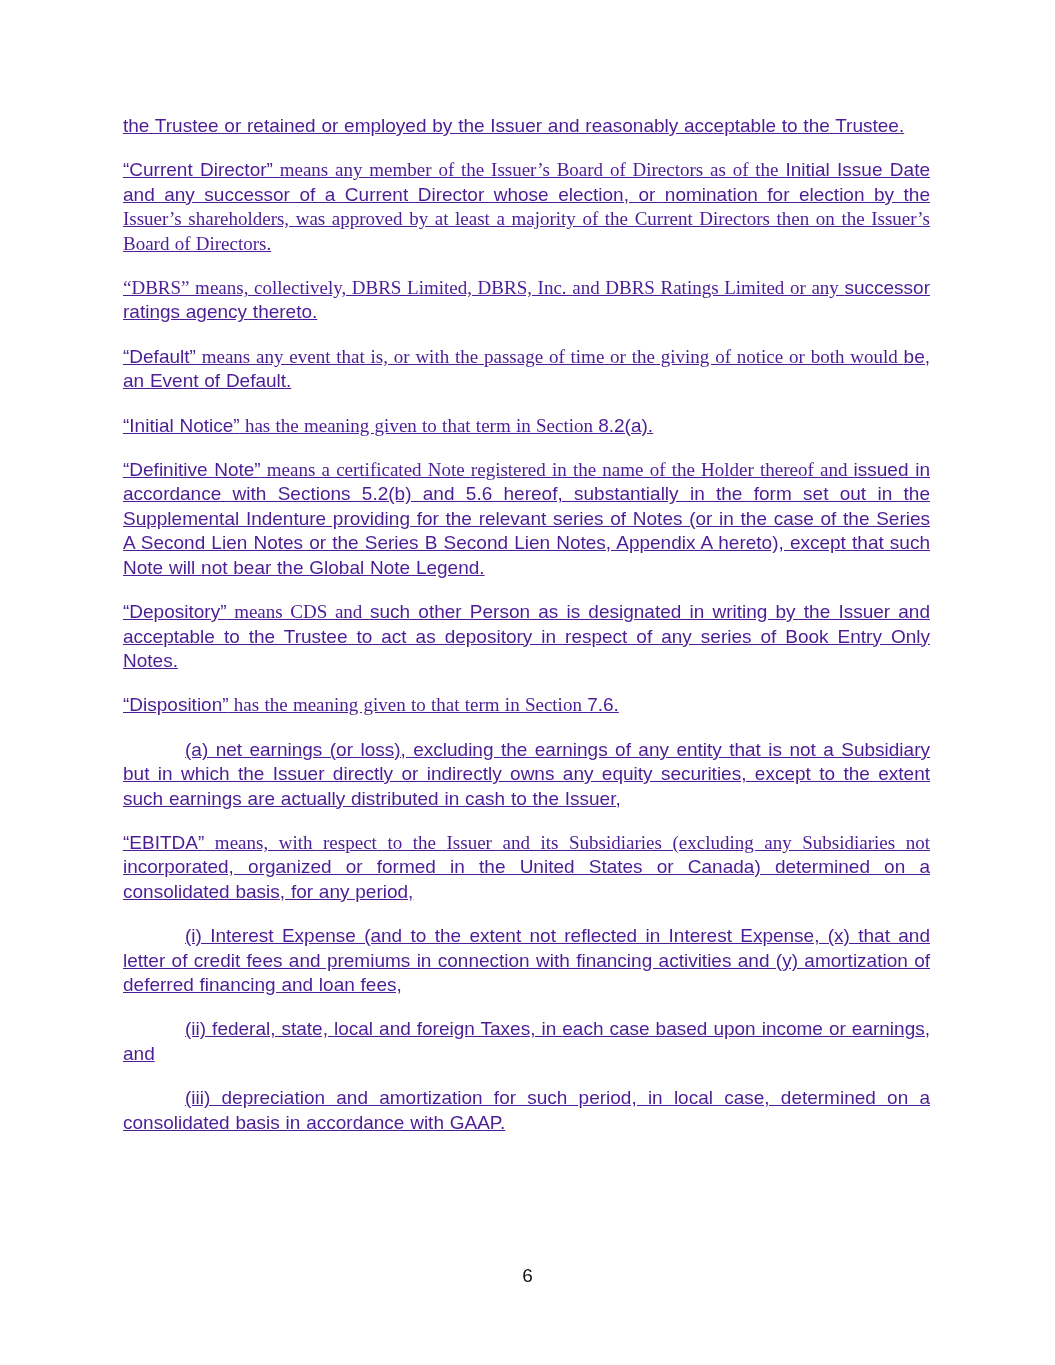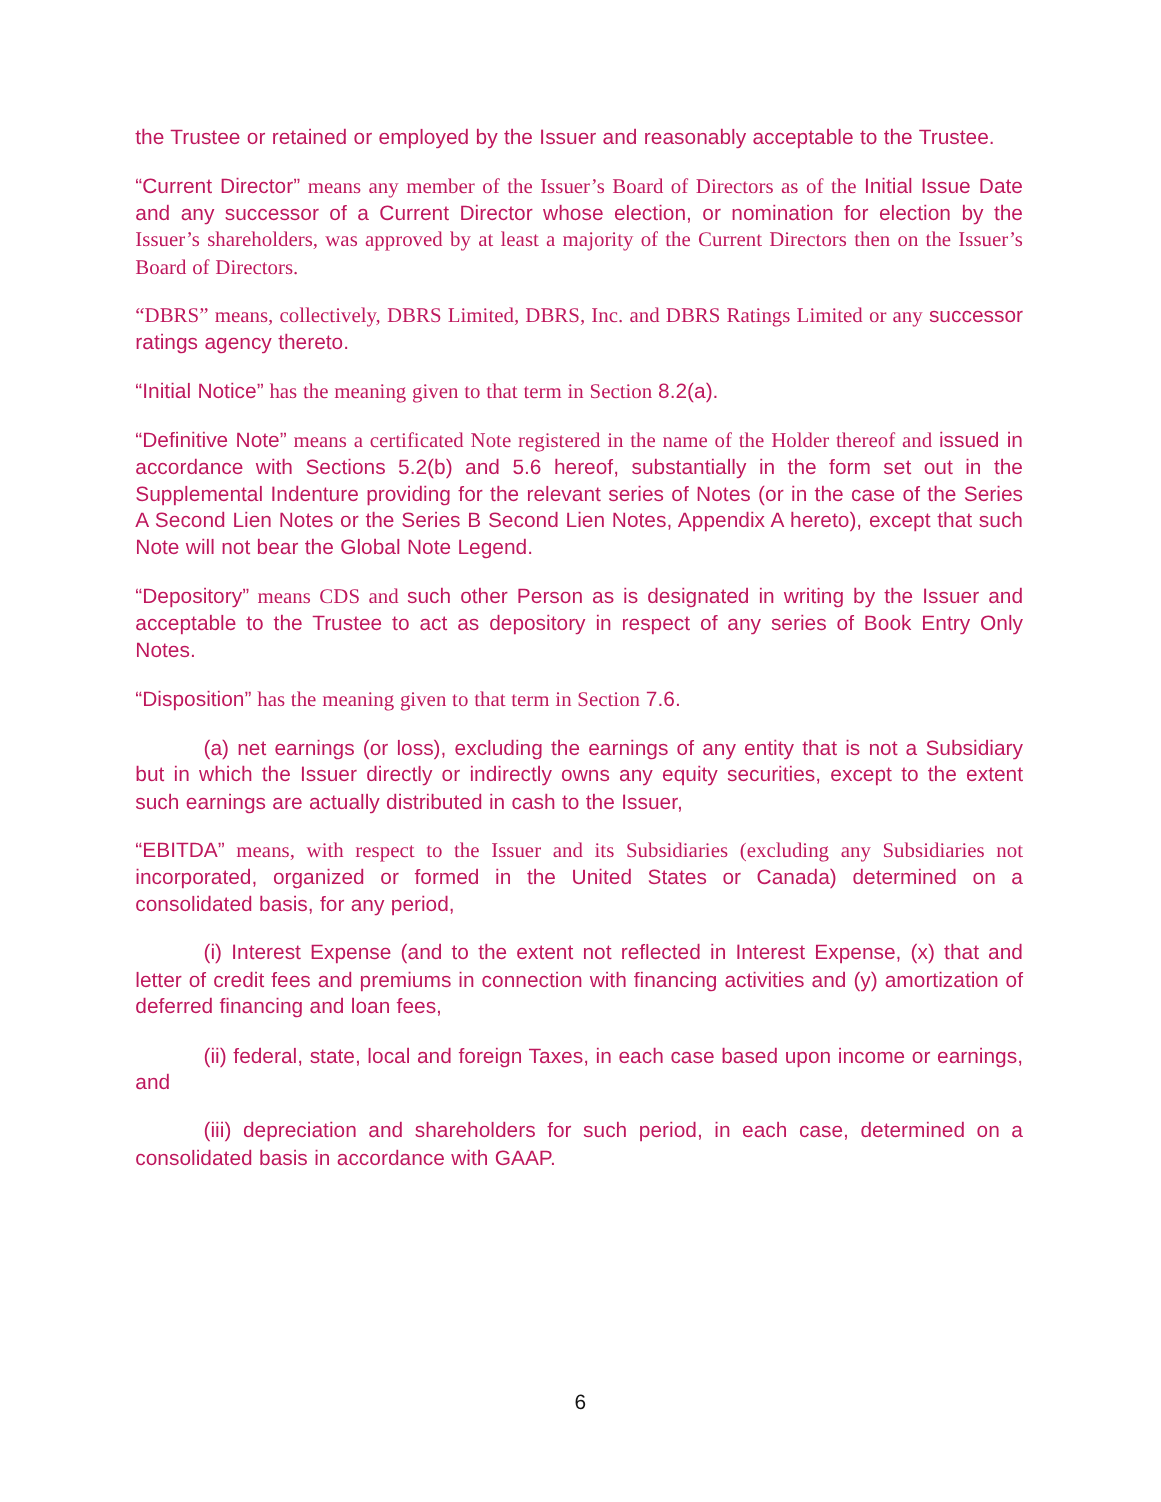--- a/index.html
+++ b/index.html
@@ -18,22 +18,23 @@
     position: absolute;
     left: 123px;
     top: 114px;
     width: 807px;
   }
   p.paragraph {
     margin: 0 0 20px 0;
     font-size: 19px;
     line-height: 24.4px;
     text-align: justify;
-    color: #be185d;
+    color: #4c1d95;
     word-spacing: 0.5px;
+    text-decoration: underline;
   }
   p.paragraph.indent {
     text-indent: 62px;
   }
   .font-serif {
     font-family: "Liberation Serif", serif;
   }
   .font-sans {
     font-family: "Liberation Sans", sans-serif;
   }
@@ -50,24 +51,25 @@
   }
 </style>
 </head>
 <body>
 
 <div class="page">
   <div class="content">
       <p class="paragraph"><span class="font-sans">the Trustee or retained or employed by the Issuer and reasonably acceptable to the Trustee.</span></p>
       <p class="paragraph"><span class="font-sans">“Current Director”</span><span class="font-serif"> means any member of the Issuer’s Board of Directors as of the </span><span class="font-sans">Initial Issue Date and any successor of a Current Director whose election, or nomination for election by the </span><span class="font-serif">Issuer’s shareholders, was approved by at least a majority of the Current Directors then on the Issuer’s Board of Directors.</span></p>
       <p class="paragraph"><span class="font-serif">“DBRS” means, collectively, DBRS Limited, DBRS, Inc. and DBRS Ratings Limited or any </span><span class="font-sans">successor ratings agency thereto.</span></p>
+      <p class="paragraph"><span class="font-sans">“Default”</span><span class="font-serif"> means any event that is, or with the passage of time or the giving of notice or both would </span><span class="font-sans">be, an Event of Default.</span></p>
       <p class="paragraph"><span class="font-sans">“Initial Notice”</span><span class="font-serif"> has the meaning given to that term in Section </span><span class="font-sans">8.2(a).</span></p>
       <p class="paragraph"><span class="font-sans">“Definitive Note”</span><span class="font-serif"> means a certificated Note registered in the name of the Holder thereof and </span><span class="font-sans">issued in accordance with Sections 5.2(b) and 5.6 hereof, substantially in the form set out in the Supplemental Indenture providing for the relevant series of Notes (or in the case of the Series A Second Lien Notes or the Series B Second Lien Notes, Appendix A hereto), except that such Note will not bear the Global Note Legend.</span></p>
       <p class="paragraph"><span class="font-sans">“Depository”</span><span class="font-serif"> means CDS and </span><span class="font-sans">such other Person as is designated in writing by the Issuer and acceptable to the Trustee to act as depository in respect of any series of Book Entry Only Notes.</span></p>
       <p class="paragraph"><span class="font-sans">“Disposition”</span><span class="font-serif"> has the meaning given to that term in Section </span><span class="font-sans">7.6.</span></p>
       <p class="paragraph indent"><span class="font-sans">(a) net earnings (or loss), excluding the earnings of any entity that is not a Subsidiary but in which the Issuer directly or indirectly owns any equity securities, except to the extent such earnings are actually distributed in cash to the Issuer,</span></p>
       <p class="paragraph"><span class="font-sans">“EBITDA”</span><span class="font-serif"> means, with respect to the Issuer and its Subsidiaries (excluding any Subsidiaries not </span><span class="font-sans">incorporated, organized or formed in the United States or Canada) determined on a consolidated basis, for any period,</span></p>
       <p class="paragraph indent"><span class="font-sans">(i) Interest Expense (and to the extent not reflected in Interest Expense, (x) that and letter of credit fees and premiums in connection with financing activities and (y) amortization of deferred financing and loan fees,</span></p>
       <p class="paragraph indent"><span class="font-sans">(ii) federal, state, local and foreign Taxes, in each case based upon income or earnings, and</span></p>
-      <p class="paragraph indent"><span class="font-sans">(iii) depreciation and shareholders for such period, in each case, determined on a consolidated basis in accordance with GAAP.</span></p>
+      <p class="paragraph indent"><span class="font-sans">(iii) depreciation and amortization for such period, in local case, determined on a consolidated basis in accordance with GAAP.</span></p>
     </div>
   <div class="footer">6</div>
 </div>
 
 </body></html>

